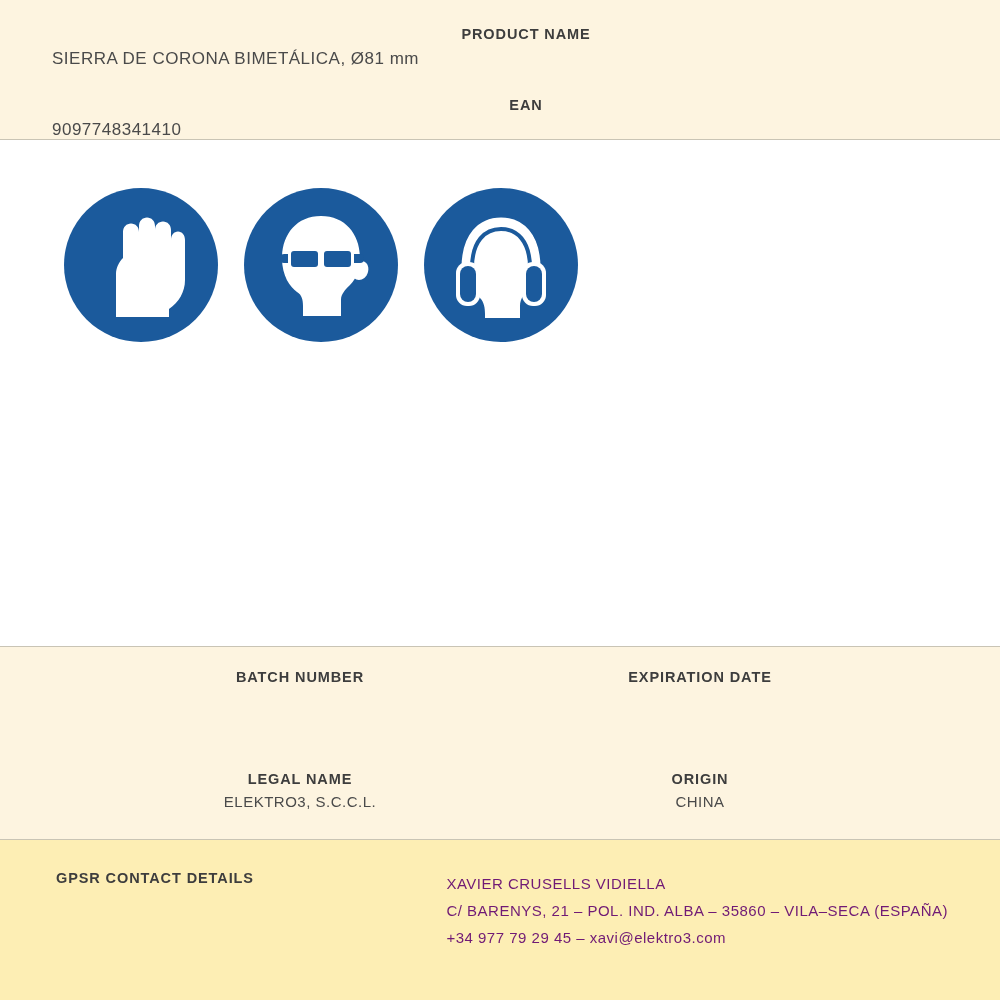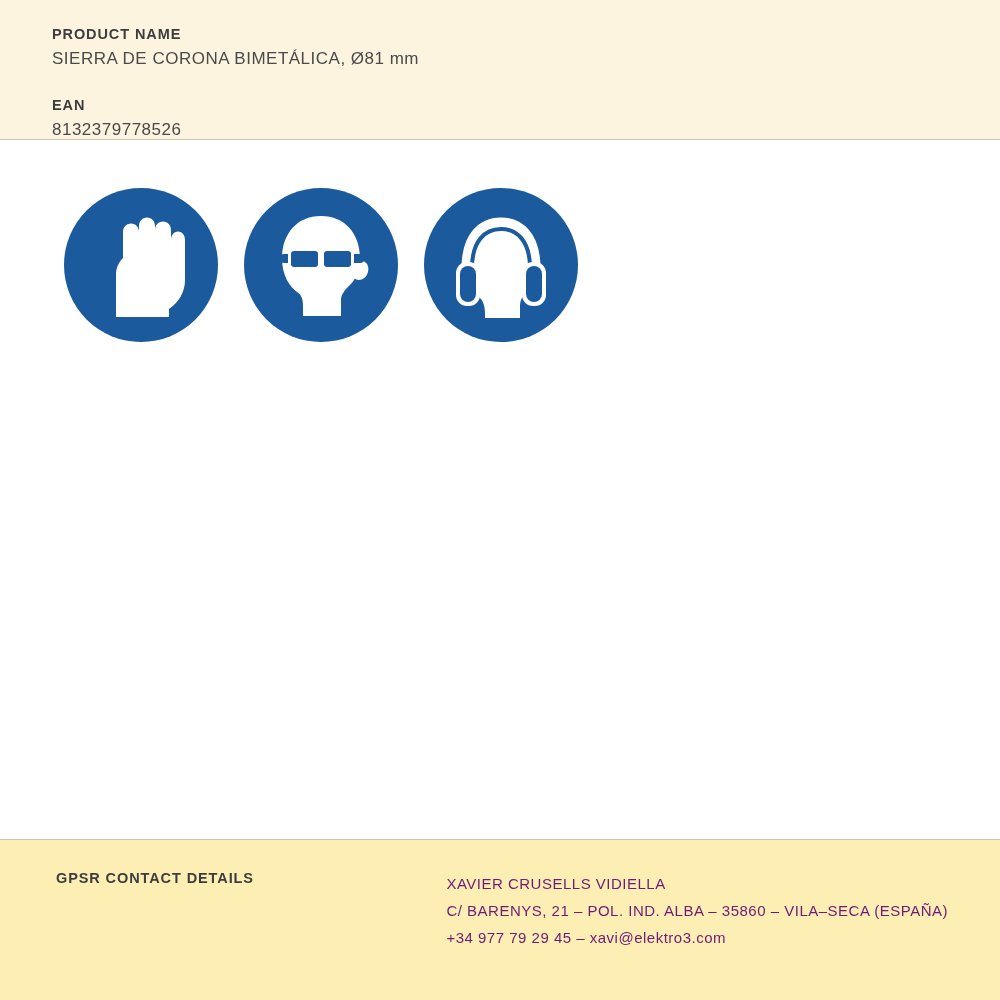--- a/index.html
+++ b/index.html
@@ -29,20 +29,21 @@
     border-bottom: 1px solid #c9c4b5;
     height: 140px;
     box-sizing: border-box;
   }
   .field-label {
     font-size: 14.5px;
     font-weight: bold;
     letter-spacing: 0.9px;
     color: #3d3d3d;
     margin: 0 0 7px 0;
+    text-align: center;
   }
   .field-value {
     font-size: 17px;
     letter-spacing: 0.5px;
     color: #4a4a4a;
     margin: 0;
     font-weight: 300;
   }
   .field-group + .field-group {
     margin-top: 28px;
@@ -138,21 +139,21 @@
 
 <div class="page">
 
   <div class="header">
     <div class="field-group">
       <p class="field-label">PRODUCT NAME</p>
       <p class="field-value">SIERRA DE CORONA BIMETÁLICA, Ø81 mm</p>
     </div>
     <div class="field-group">
       <p class="field-label">EAN</p>
-      <p class="field-value">8132379778526</p>
+      <p class="field-value">9097748341410</p>
     </div>
   </div>
 
   <div class="pictos">
     <div class="picto-row">
 
       <div class="picto">
         <svg width="154" height="154" viewBox="0 0 154 154" aria-hidden="true">
           <circle cx="77" cy="77" r="77" fill="#1b5a9c"></circle>
           <g fill="#ffffff">
@@ -192,20 +193,42 @@
           <rect x="32" y="74" width="24" height="44" rx="11" fill="#ffffff"></rect>
           <rect x="98" y="74" width="24" height="44" rx="11" fill="#ffffff"></rect>
           <rect x="36" y="78" width="16" height="36" rx="8" fill="#1b5a9c"></rect>
           <rect x="102" y="78" width="16" height="36" rx="8" fill="#1b5a9c"></rect>
         </svg>
       </div>
 
     </div>
   </div>
 
+  <div class="info">
+    <div class="info-row first">
+      <div class="info-cell left">
+        <p class="info-label">BATCH NUMBER</p>
+        <p class="info-value"></p>
+      </div>
+      <div class="info-cell right">
+        <p class="info-label">EXPIRATION DATE</p>
+        <p class="info-value"></p>
+      </div>
+    </div>
+    <div class="info-row second">
+      <div class="info-cell left">
+        <p class="info-label">LEGAL NAME</p>
+        <p class="info-value">ELEKTRO3, S.C.C.L.</p>
+      </div>
+      <div class="info-cell right">
+        <p class="info-label">ORIGIN</p>
+        <p class="info-value">CHINA</p>
+      </div>
+    </div>
+  </div>
 
   <div class="footer">
     <div class="footer-label">GPSR CONTACT DETAILS</div>
     <div class="footer-lines">
       <div>XAVIER CRUSELLS VIDIELLA</div>
       <div>C/ BARENYS, 21 – POL. IND. ALBA – 35860 – VILA–SECA (ESPAÑA)</div>
       <div>+34 977 79 29 45 – xavi@elektro3.com</div>
     </div>
   </div>
 

